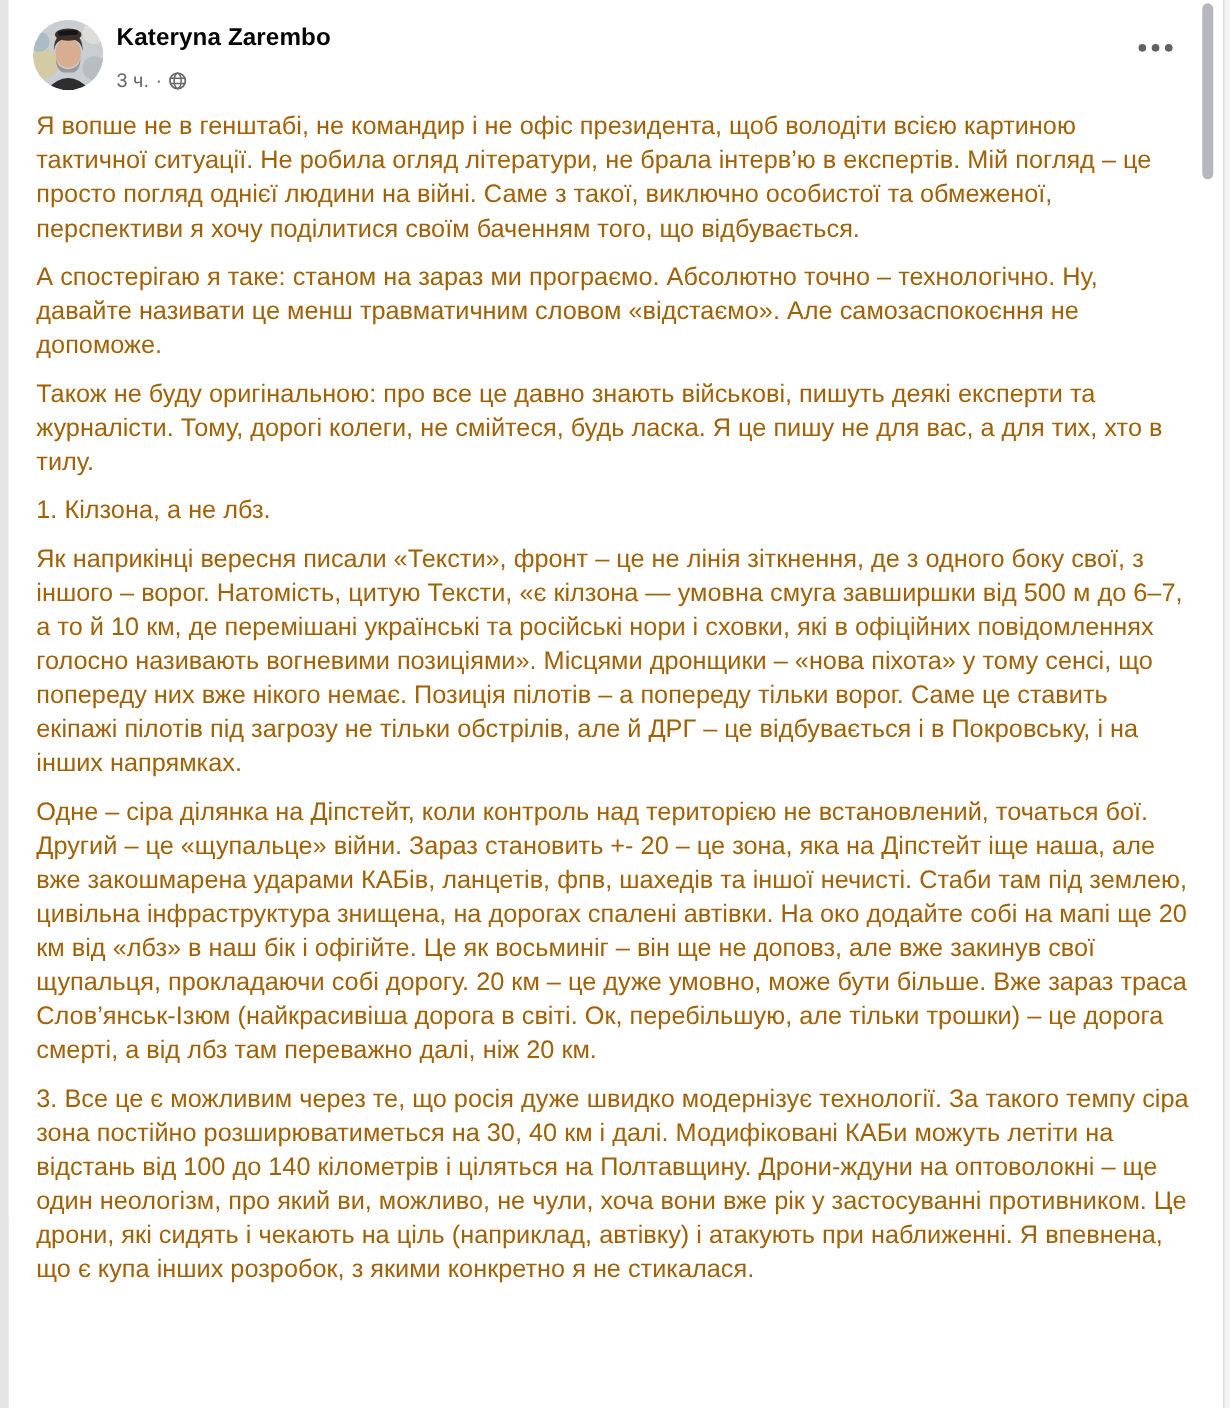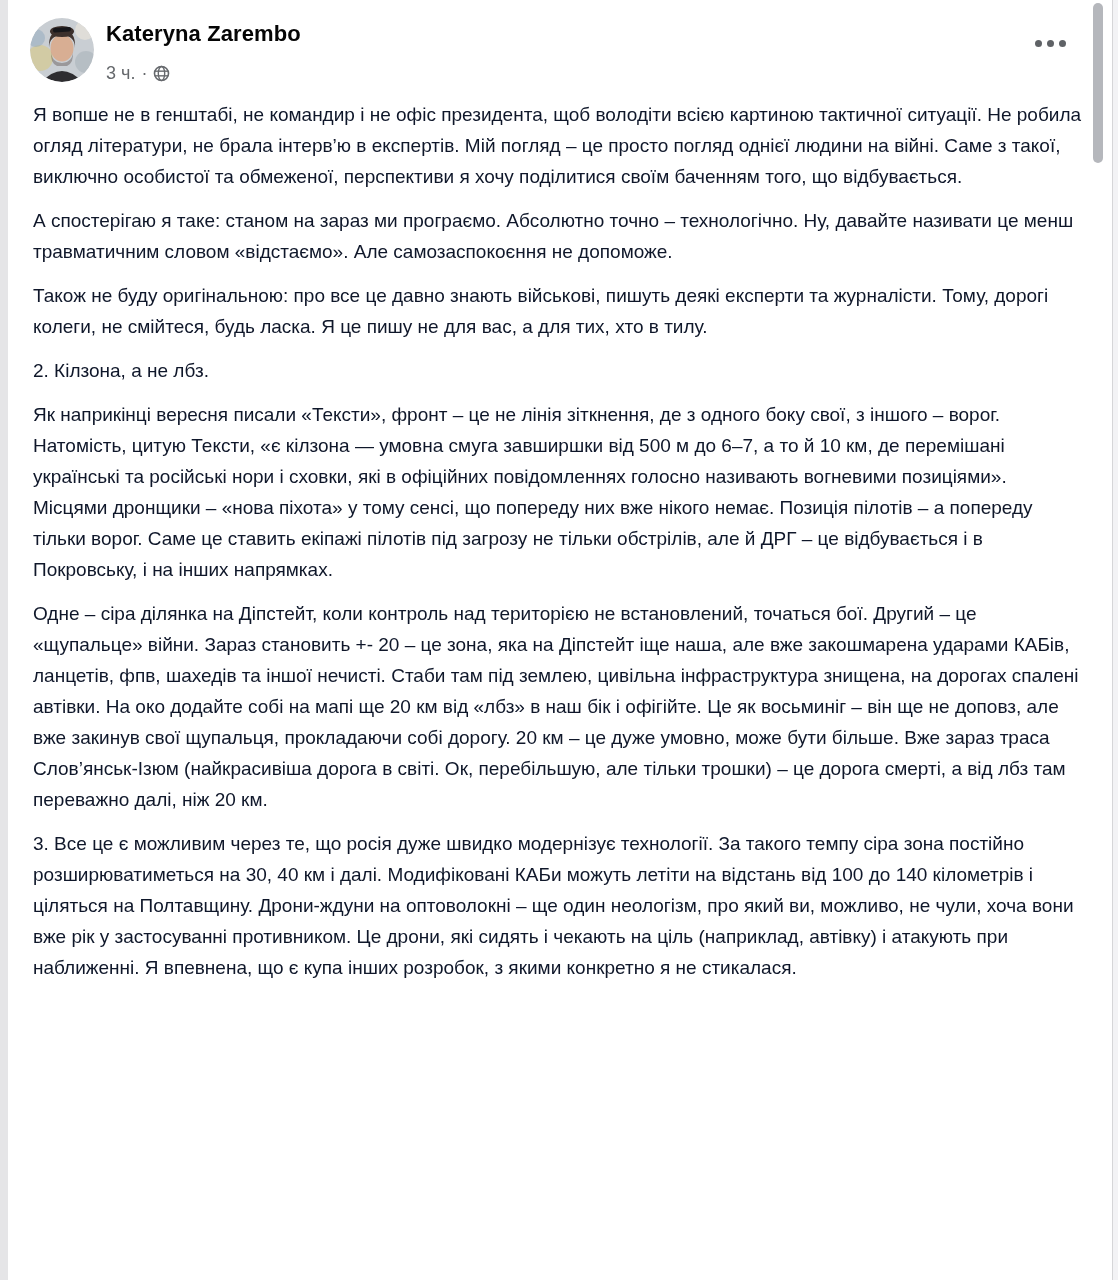--- a/index.html
+++ b/index.html
@@ -48,21 +48,21 @@
     position:absolute;right:40px;top:34px;
     display:flex;gap:5px;align-items:center;cursor:pointer;
     padding:6px;
   }
   .menu-btn i{
     display:block;width:7px;height:7px;border-radius:50%;background:#5f6266;
   }
   
   .post-body{
     padding:6px 30px 0 25px;
-    font-size:19px;line-height:31px;color:#0f172a;
+    font-size:23px;line-height:31px;color:#a16207;
   }
   .post-body p{margin:0 0 13px 0;}
   
   .scroll-thumb{
     position:absolute;left:1093px;top:3px;width:10px;height:160px;
     background:#b5b7bc;border-radius:5px;
   }
 </style>
 </head>
 <body>
@@ -116,21 +116,21 @@
       <i></i>
       <i></i>
       <i></i>
     </div>
   </div>
 
   <div class="post-body">
     <p>Я вопше не в генштабі, не командир і не офіс президента, щоб володіти всією картиною тактичної ситуації. Не робила огляд літератури, не брала інтерв’ю в експертів. Мій погляд – це просто погляд однієї людини на війні. Саме з такої, виключно особистої та обмеженої, перспективи я хочу поділитися своїм баченням того, що відбувається.</p>
     <p>А спостерігаю я таке: станом на зараз ми програємо. Абсолютно точно – технологічно. Ну, давайте називати це менш травматичним словом «відстаємо». Але самозаспокоєння не допоможе.</p>
     <p>Також не буду оригінальною: про все це давно знають військові, пишуть деякі експерти та журналісти. Тому, дорогі колеги, не смійтеся, будь ласка. Я це пишу не для вас, а для тих, хто в тилу.</p>
-    <p>2. Кілзона, а не лбз.</p>
+    <p>1. Кілзона, а не лбз.</p>
     <p>Як наприкінці вересня писали «Тексти», фронт – це не лінія зіткнення, де з одного боку свої, з іншого – ворог. Натомість, цитую Тексти, «є кілзона — умовна смуга завширшки від 500 м до 6–7, а то й 10 км, де перемішані українські та російські нори і сховки, які в офіційних повідомленнях голосно називають вогневими позиціями». Місцями дронщики – «нова піхота» у тому сенсі, що попереду них вже нікого немає. Позиція пілотів – а попереду тільки ворог. Саме це ставить екіпажі пілотів під загрозу не тільки обстрілів, але й ДРГ – це відбувається і в Покровську, і на інших напрямках.</p>
     <p>Одне – сіра ділянка на Діпстейт, коли контроль над територією не встановлений, точаться бої. Другий – це «щупальце» війни. Зараз становить +- 20 – це зона, яка на Діпстейт іще наша, але вже закошмарена ударами КАБів, ланцетів, фпв, шахедів та іншої нечисті. Стаби там під землею, цивільна інфраструктура знищена, на дорогах спалені автівки. На око додайте собі на мапі ще 20 км від «лбз» в наш бік і офігійте.  Це як восьминіг – він ще не доповз, але вже закинув свої щупальця, прокладаючи собі дорогу. 20 км – це дуже умовно, може бути більше. Вже зараз траса Слов’янськ-Ізюм (найкрасивіша дорога в світі. Ок, перебільшую, але тільки трошки) – це дорога смерті, а від лбз там переважно далі, ніж 20 км.</p>
     <p>3. Все це є можливим через те, що росія дуже швидко модернізує технології. За такого темпу сіра зона постійно розширюватиметься на 30, 40 км і далі. Модифіковані КАБи можуть летіти на відстань від 100 до 140 кілометрів і ціляться на Полтавщину. Дрони-ждуни на оптоволокні – ще один неологізм, про який ви, можливо, не чули, хоча вони вже рік у застосуванні противником. Це дрони, які сидять і чекають на ціль (наприклад, автівку) і атакують при наближенні. Я впевнена, що є купа інших розробок, з якими конкретно я не стикалася.</p>
   </div>
 
 </div>
 
 <div class="right-gutter"></div>
 <div class="scroll-thumb"></div>
 

